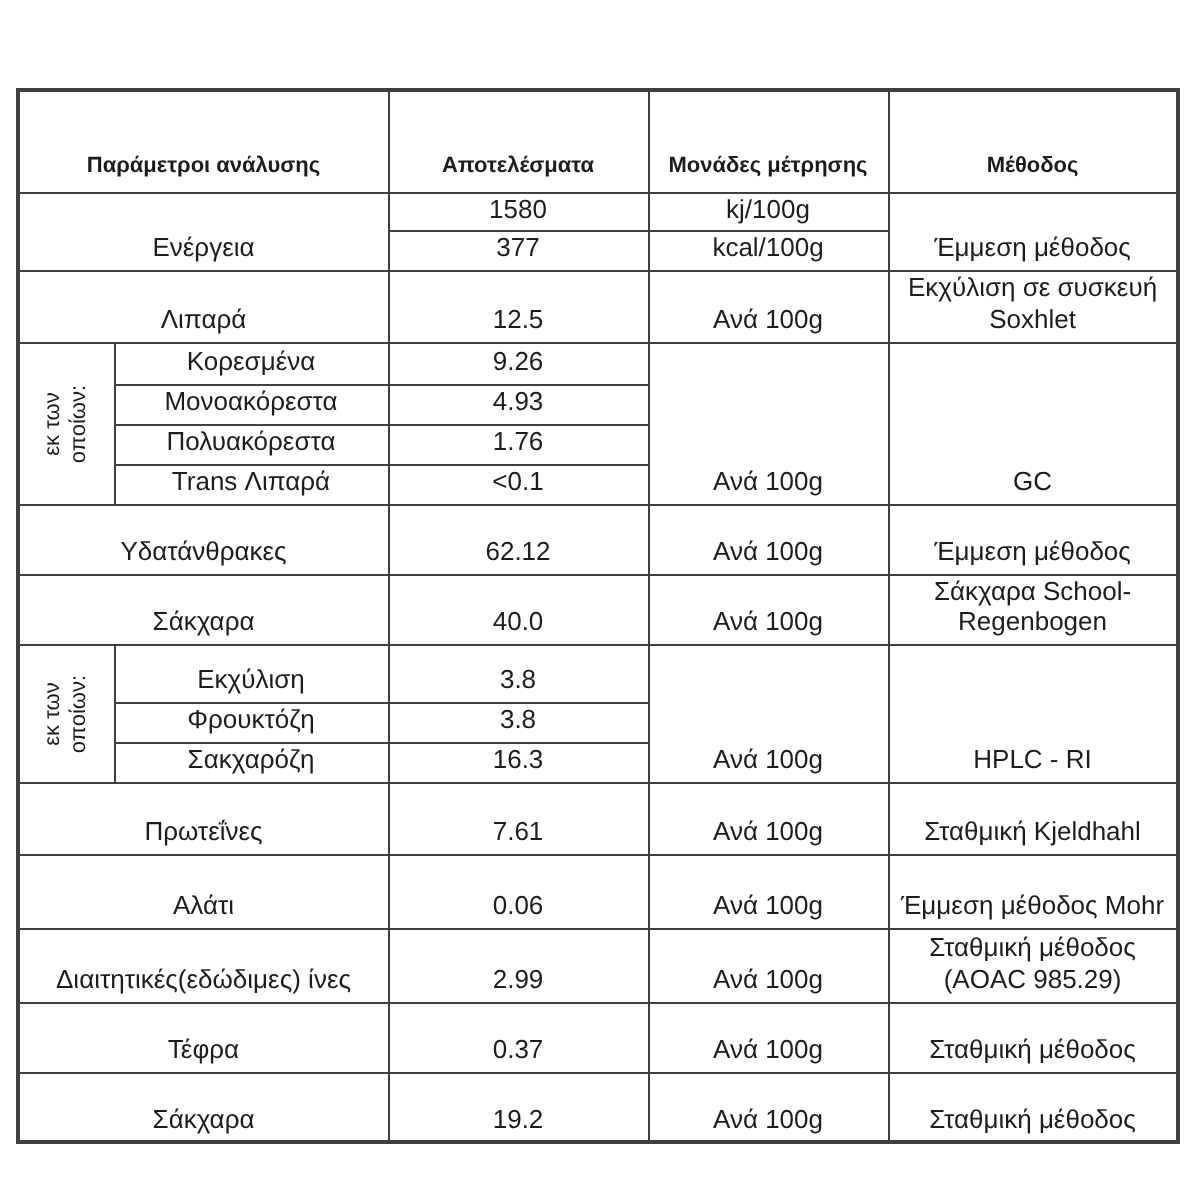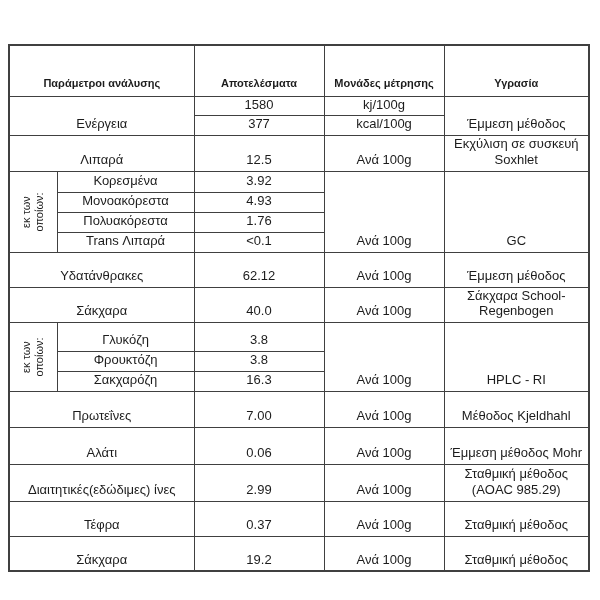--- a/index.html
+++ b/index.html
@@ -54,21 +54,21 @@
         <col style="width:130px">
         <col style="width:120px">
         <col style="width:145px">
     </colgroup>
 
     <tbody>
         <tr class="hH">
       <th colspan="2">Παράμετροι ανάλυσης</th>
       <th>Αποτελέσματα</th>
       <th>Μονάδες μέτρησης</th>
-      <th>Υγρασία</th>
+      <th>Μέθοδος</th>
     </tr>
 
     <tr class="h17">
       <td colspan="2" rowspan="2">Ενέργεια</td>
       <td>1580</td>
       <td>kj/100g</td>
       <td rowspan="2">Έμμεση μέθοδος</td>
     </tr>
     <tr class="h16">
       <td>377</td>
@@ -80,21 +80,21 @@
       <td>12.5</td>
       <td>Ανά 100g</td>
       <td>Εκχύλιση σε συσκευή Soxhlet</td>
     </tr>
 
     <tr class="h21">
       <td rowspan="4" class="rot">
         <span class="rot-text">εκ των οποίων:</span>
       </td>
       <td>Κορεσμένα</td>
-      <td>3.92</td>
+      <td>9.26</td>
       <td rowspan="4">Ανά 100g</td>
       <td rowspan="4">GC</td>
     </tr>
     <tr class="h18">
       <td>Μονοακόρεστα</td>
       <td>4.93</td>
     </tr>
     <tr class="h18">
       <td>Πολυακόρεστα</td>
       <td>1.76</td>
@@ -115,39 +115,39 @@
       <td colspan="2">Σάκχαρα</td>
       <td>40.0</td>
       <td>Ανά 100g</td>
       <td>Σάκχαρα School-Regenbogen</td>
     </tr>
 
     <tr class="h29">
       <td rowspan="3" class="rot">
         <span class="rot-text">εκ των οποίων:</span>
       </td>
-      <td>Γλυκόζη</td>
+      <td>Εκχύλιση</td>
       <td>3.8</td>
       <td rowspan="3">Ανά 100g</td>
       <td rowspan="3">HPLC - RI</td>
     </tr>
     <tr class="h17">
       <td>Φρουκτόζη</td>
       <td>3.8</td>
     </tr>
     <tr class="h19">
       <td>Σακχαρόζη</td>
       <td>16.3</td>
     </tr>
 
     <tr class="h36">
       <td colspan="2">Πρωτεΐνες</td>
-      <td>7.00</td>
+      <td>7.61</td>
       <td>Ανά 100g</td>
-      <td>Μέθοδος Kjeldhahl</td>
+      <td>Σταθμική Kjeldhahl</td>
     </tr>
 
     <tr class="h37">
       <td colspan="2">Αλάτι</td>
       <td>0.06</td>
       <td>Ανά 100g</td>
       <td>Έμμεση μέθοδος Mohr</td>
     </tr>
 
     <tr class="h37">

